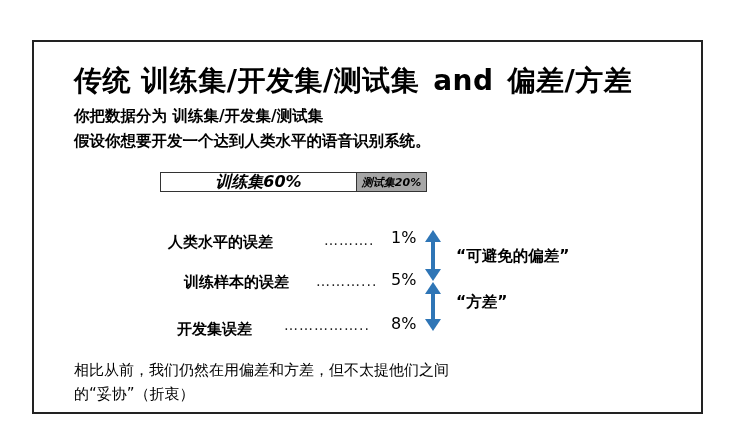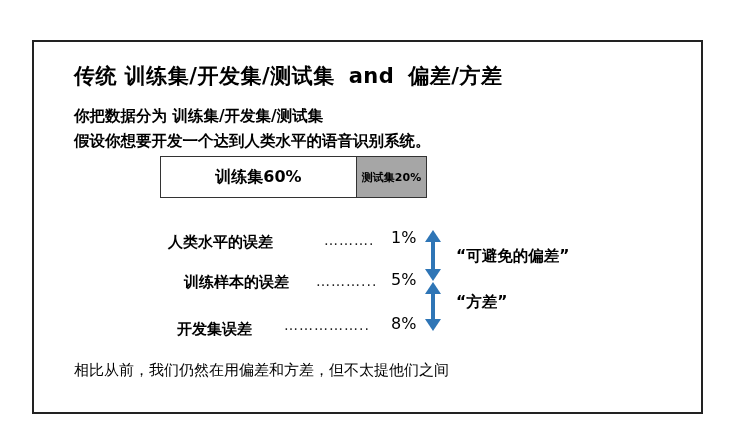--- a/index.html
+++ b/index.html
@@ -1,25 +1,25 @@
 <!DOCTYPE html>
 <html><head>
 <meta charset="utf-8">
 <style>
   html, body { margin:0; padding:0; background:#ffffff; }
   body { width:740px; height:445px; position:relative; overflow:hidden;
          font-family:"DejaVu Sans", "Liberation Sans", sans-serif; color:#000; }
   .frame { position:absolute; left:32px; top:40px; width:671px; height:374px;
            border:2px solid #222; box-sizing:border-box; background:#fff; }
   .abs { position:absolute; white-space:nowrap; }
-  .title { left:74px; top:62px; font-size:21px; font-weight:bold; letter-spacing:0.5px; }
+  .title { left:74px; top:62px; font-size:28px; font-weight:bold; letter-spacing:0.5px; }
   .title .and { margin:0 14px; }
   .intro { left:74px; top:104px; font-size:15.5px; font-weight:bold; line-height:25px; }
-  .bar { position:absolute; left:160px; top:156px; height:42px; display:flex;
-         border:1.5px solid #333; box-sizing:border-box; }
+  .bar { position:absolute; left:160px; top:172px; height:20px; display:flex;
+         border:1.5px solid #333; box-sizing:border-box;font-style:italic; }
   .seg { height:100%; display:flex; align-items:center; justify-content:center;
          font-weight:bold; box-sizing:border-box; }
   .seg.train { width:196px; background:#ffffff; font-size:16px; border-right:1.5px solid #333; }
   .seg.dev { width:70px; background:#d9d9d9; font-size:11px; border-right:1.5px solid #333; }
   .seg.test { width:69px; background:#a6a6a6; font-size:11px; }
   .err-label { font-size:15px; font-weight:bold; }
   .dots { font-size:14px; color:#222; letter-spacing:1px; }
   .pct { font-size:16px; }
   .quote { font-size:15.5px; font-weight:bold; }
   .conclusion { left:74px; top:358px; font-size:15px; font-weight:normal; line-height:24px; }
@@ -73,13 +73,14 @@
     <rect x="11" y="65" width="4" height="26"></rect>
     <polygon points="13,103 5,91 21,91"></polygon>
   </g>
 </svg>
 
 <div class="abs quote" style="left:456px; top:246px;">“可避免的偏差”</div>
 <div class="abs quote" style="left:456px; top:292px;">“方差”</div>
 
 <div class="abs conclusion">
   <div>相比从前，我们仍然在用偏差和方差，但不太提他们之间</div>
+  <div>的“妥协”（折衷）</div>
 </div>
 
 </body></html>

